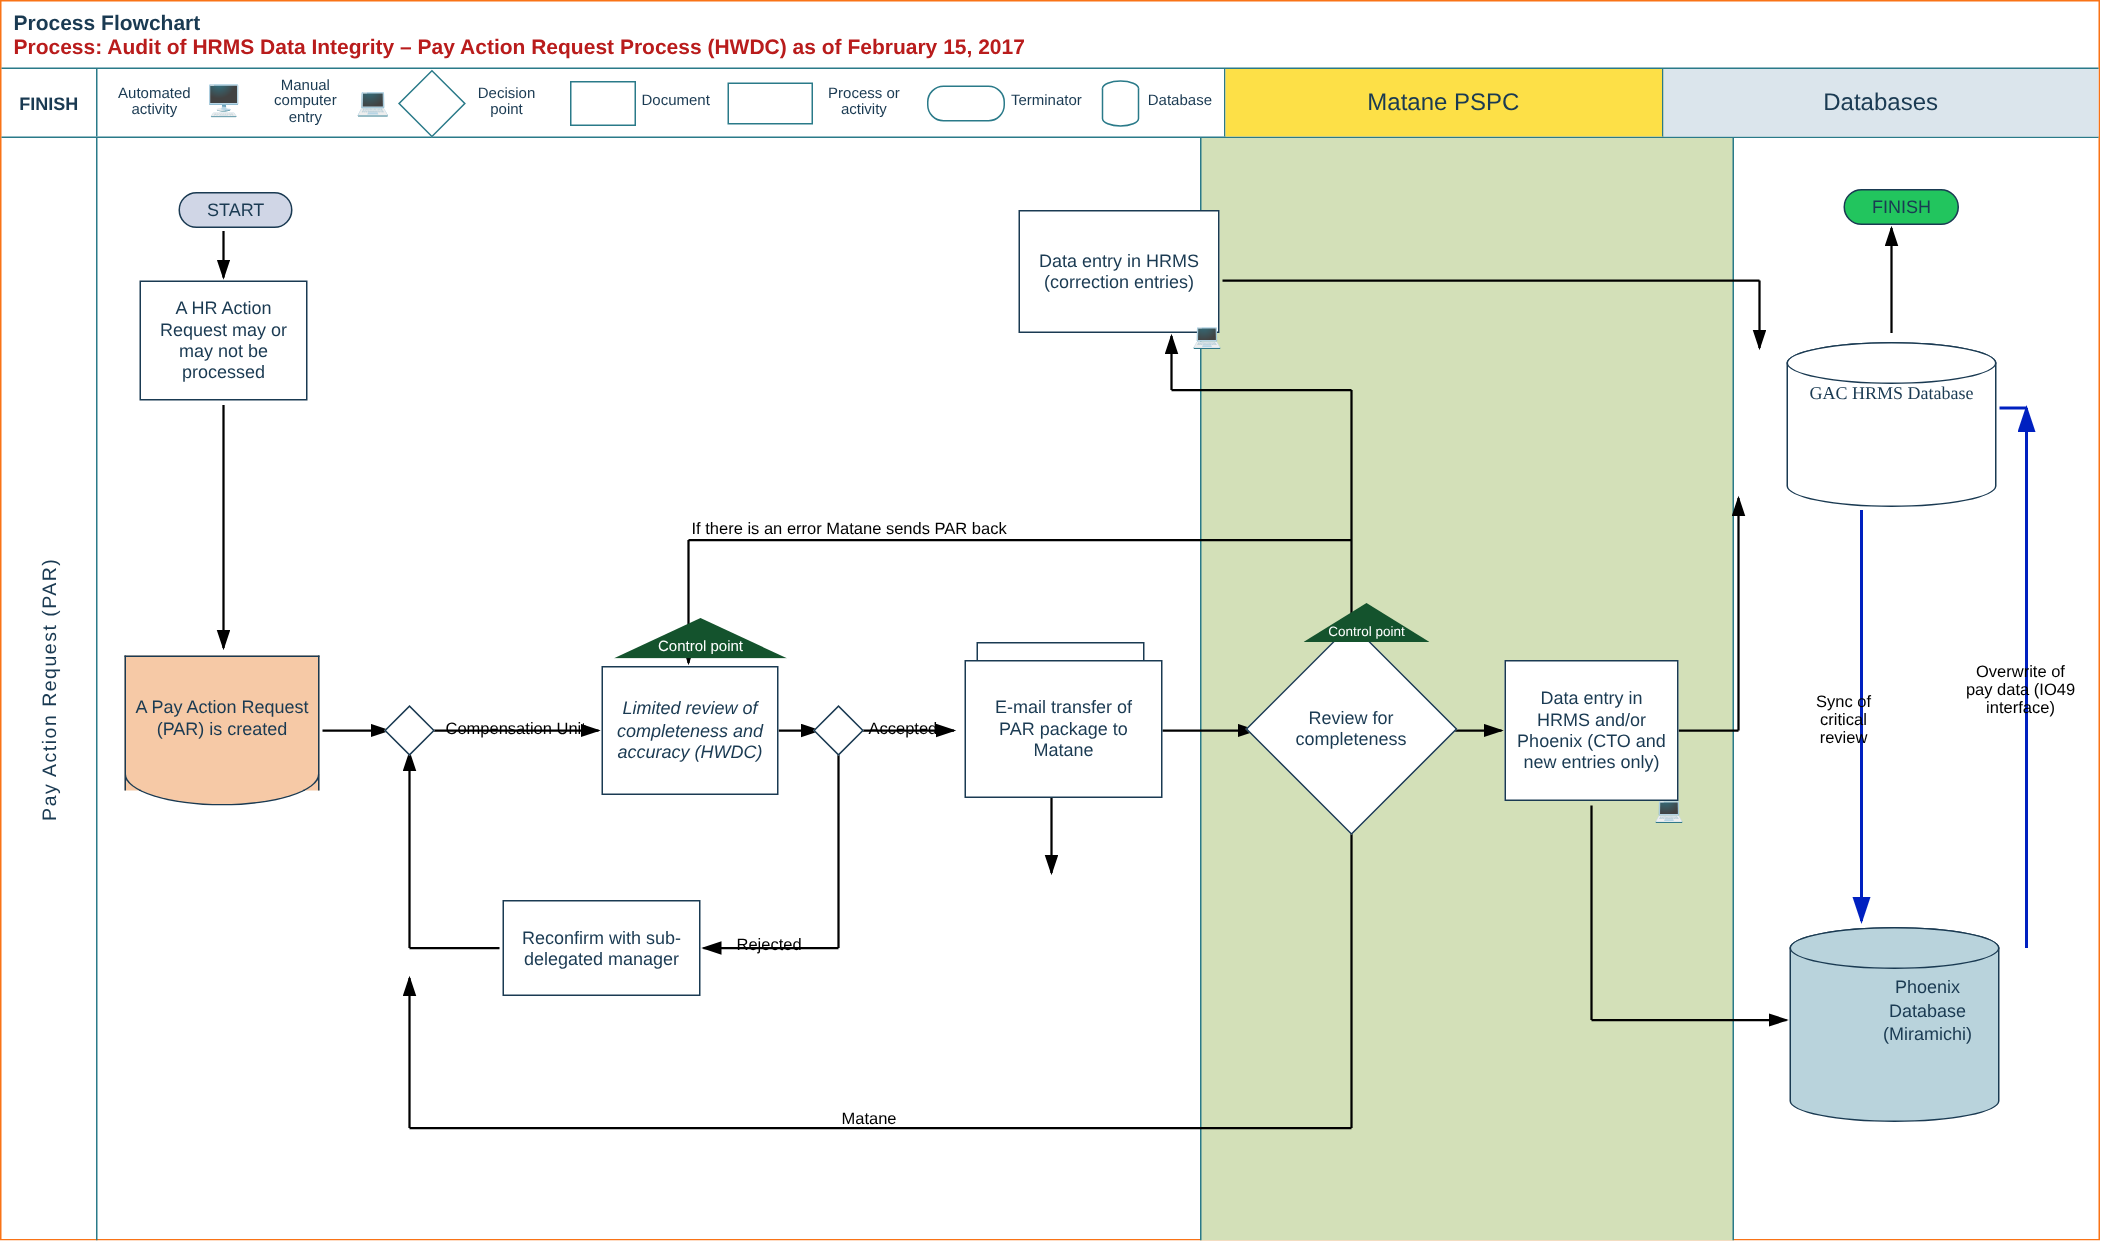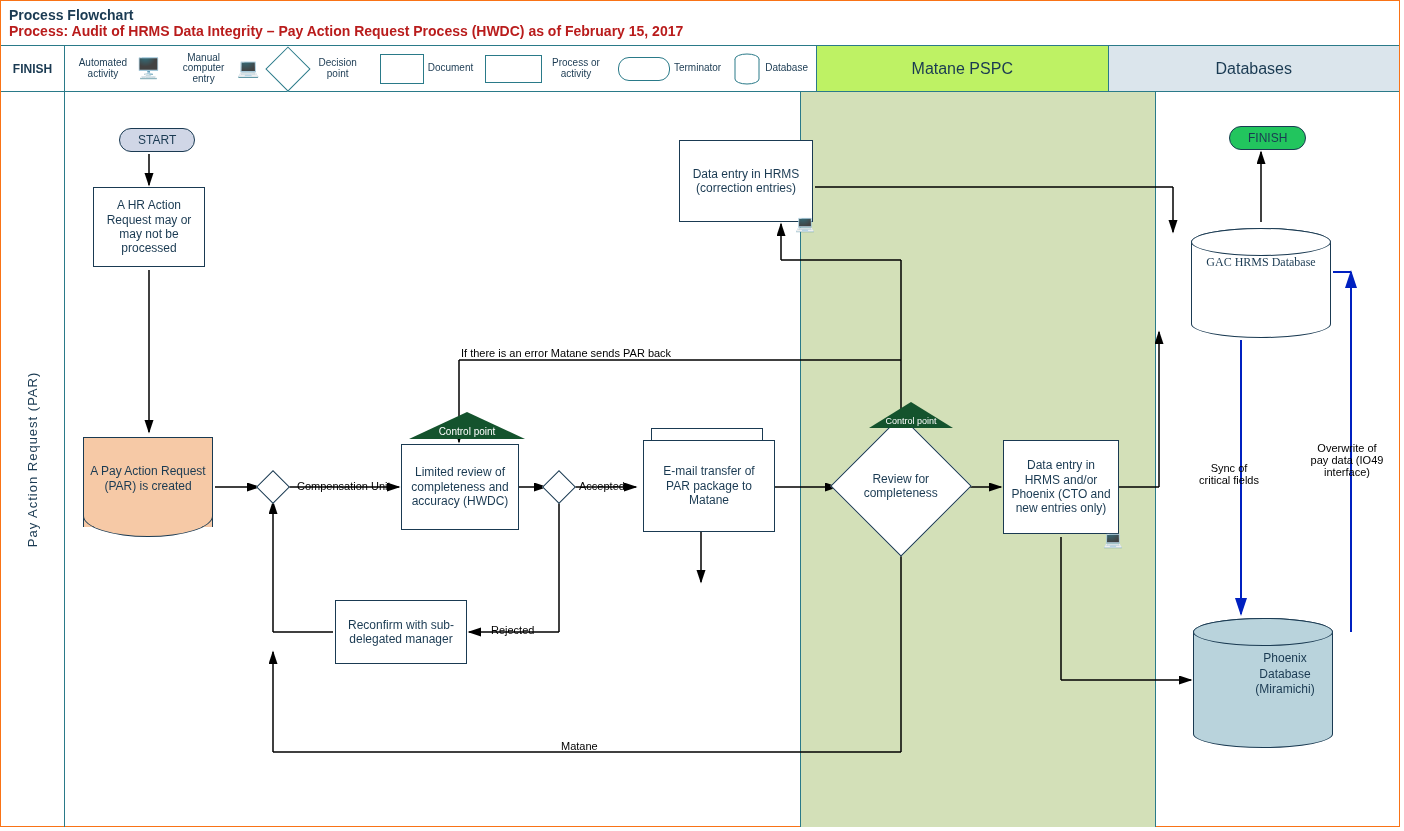--- a/index.html
+++ b/index.html
@@ -4,21 +4,21 @@
 <style>
   html,body{margin:0;padding:0;font-family:Arial,Helvetica,sans-serif;background:#fff;color:#1a3a52;font-size:12px;}
   .outer{border:1px solid #f97316;width:1398px;height:825px;position:relative;}
   .header{border-bottom:1px solid #2a7a89;padding:6px 8px;}
   .header .t1{font-weight:bold;font-size:14px;color:#1a3a52;}
   .header .t2{font-weight:bold;font-size:14px;color:#b91c1c;}
   .legend-row{display:flex;align-items:stretch;border-bottom:1px solid #2a7a89;height:45px;}
   .legend-label{width:63px;display:flex;align-items:center;justify-content:center;font-weight:bold;font-size:12px;border-right:1px solid #2a7a89;}
   .legend-items{flex:0 0 735px;display:flex;align-items:center;gap:12px;padding:2px 8px;border-right:1px solid #2a7a89;}
   .lane-hdr{flex:1;display:flex;align-items:center;justify-content:center;font-size:16px;border-right:1px solid #2a7a89;}
-  .lane-hdr.matane{background:#bef264;}
+  .lane-hdr.matane{background:#fde047;}
   .lane-hdr.db{background:#dbe5ec;}
   .lane-hdr:last-child{border-right:none;}
   .legend-item{display:flex;align-items:center;gap:4px;font-size:10px;text-align:center;line-height:1.05;}
   .legend-item .txt{max-width:60px;}
   .shape-doc{width:42px;height:28px;border:1px solid #2a7a89;background:#fff;position:relative;}
   .shape-box{width:55px;height:26px;border:1px solid #2a7a89;background:#fff;}
   .shape-term{width:50px;height:22px;border:1px solid #2a7a89;border-radius:11px;background:#fff;}
   .shape-diamond{width:30px;height:30px;transform:rotate(45deg);border:1px solid #2a7a89;background:#fff;}
   .canvas{position:relative;height:735px;}
   .swim-label{position:absolute;left:0;top:0;bottom:0;width:63px;border-right:1px solid #2a7a89;display:flex;align-items:center;justify-content:center;}
@@ -164,21 +164,21 @@
     <div class="node term" style="left:1228px;top:34px;background:#22c55e;">FINISH</div>
 
     <div class="node box" style="left:92px;top:95px;width:112px;height:80px;">A HR Action Request may or may not be processed</div>
 
     <div class="node docnode" style="left:82px;top:345px;width:130px;height:90px;background:#f6c9a6;">A Pay Action Request (PAR) is created</div>
 
     <div class="node diamond" style="left:260px;top:383px;"></div>
     <div class="label" style="left:296px;top:388px;">Compensation Unit</div>
 
     <div class="cp-tag tri" style="left:408px;top:320px;width:96px;">Control point</div>
-    <div class="node box" style="left:400px;top:352px;width:118px;height:86px;">Limited review of completeness and accuracy (HWDC)</div>
+    <div class="node box" style="left:400px;top:352px;width:118px;height:86px;font-style:italic;">Limited review of completeness and accuracy (HWDC)</div>
 
     <div class="node diamond" style="left:546px;top:383px;"></div>
     <div class="label" style="left:578px;top:388px;">Accepted</div>
     <div class="label" style="left:490px;top:532px;">Rejected</div>
 
     <div class="node box" style="left:334px;top:508px;width:132px;height:64px;">Reconfirm with sub-delegated manager</div>
 
     <div class="node" style="left:642px;top:348px;width:118px;height:78px;">
       <div style="position:absolute;left:8px;top:-12px;width:110px;height:78px;border:1px solid #1a3a52;background:#fff;"></div>
       <div class="box" style="position:absolute;left:0;top:0;width:118px;height:78px;">E-mail transfer of PAR package to Matane</div>
@@ -199,17 +199,17 @@
     <div class="cyl" style="left:1190px;top:136px;width:140px;height:110px;background:#fff;font-family:Liberation Serif, serif;">
       <div style="position:relative;padding:8px 6px 0 6px;">GAC HRMS Database</div>
     </div>
 
     <div class="cyl" style="left:1192px;top:526px;width:140px;height:130px;background:#b9d3dc;">
       <div style="position:relative;padding:14px 6px 0 6px;margin-left:44px;">Phoenix Database (Miramichi)</div>
     </div>
 
     <div class="label" style="left:460px;top:255px;">If there is an error Matane sends PAR back</div>
     <div class="label" style="left:560px;top:648px;">Matane</div>
-    <div class="label" style="left:1198px;top:370px;white-space:normal;width:60px;text-align:center;">Sync of critical fields</div>
+    <div class="label" style="left:1198px;top:370px;white-space:normal;width:60px;text-align:center;">Sync of critical review</div>
     <div class="label" style="left:1308px;top:350px;white-space:normal;width:76px;text-align:center;">Overwrite of pay data (IO49 interface)</div>
 
   </div>
 </div>
 
 </body></html>

